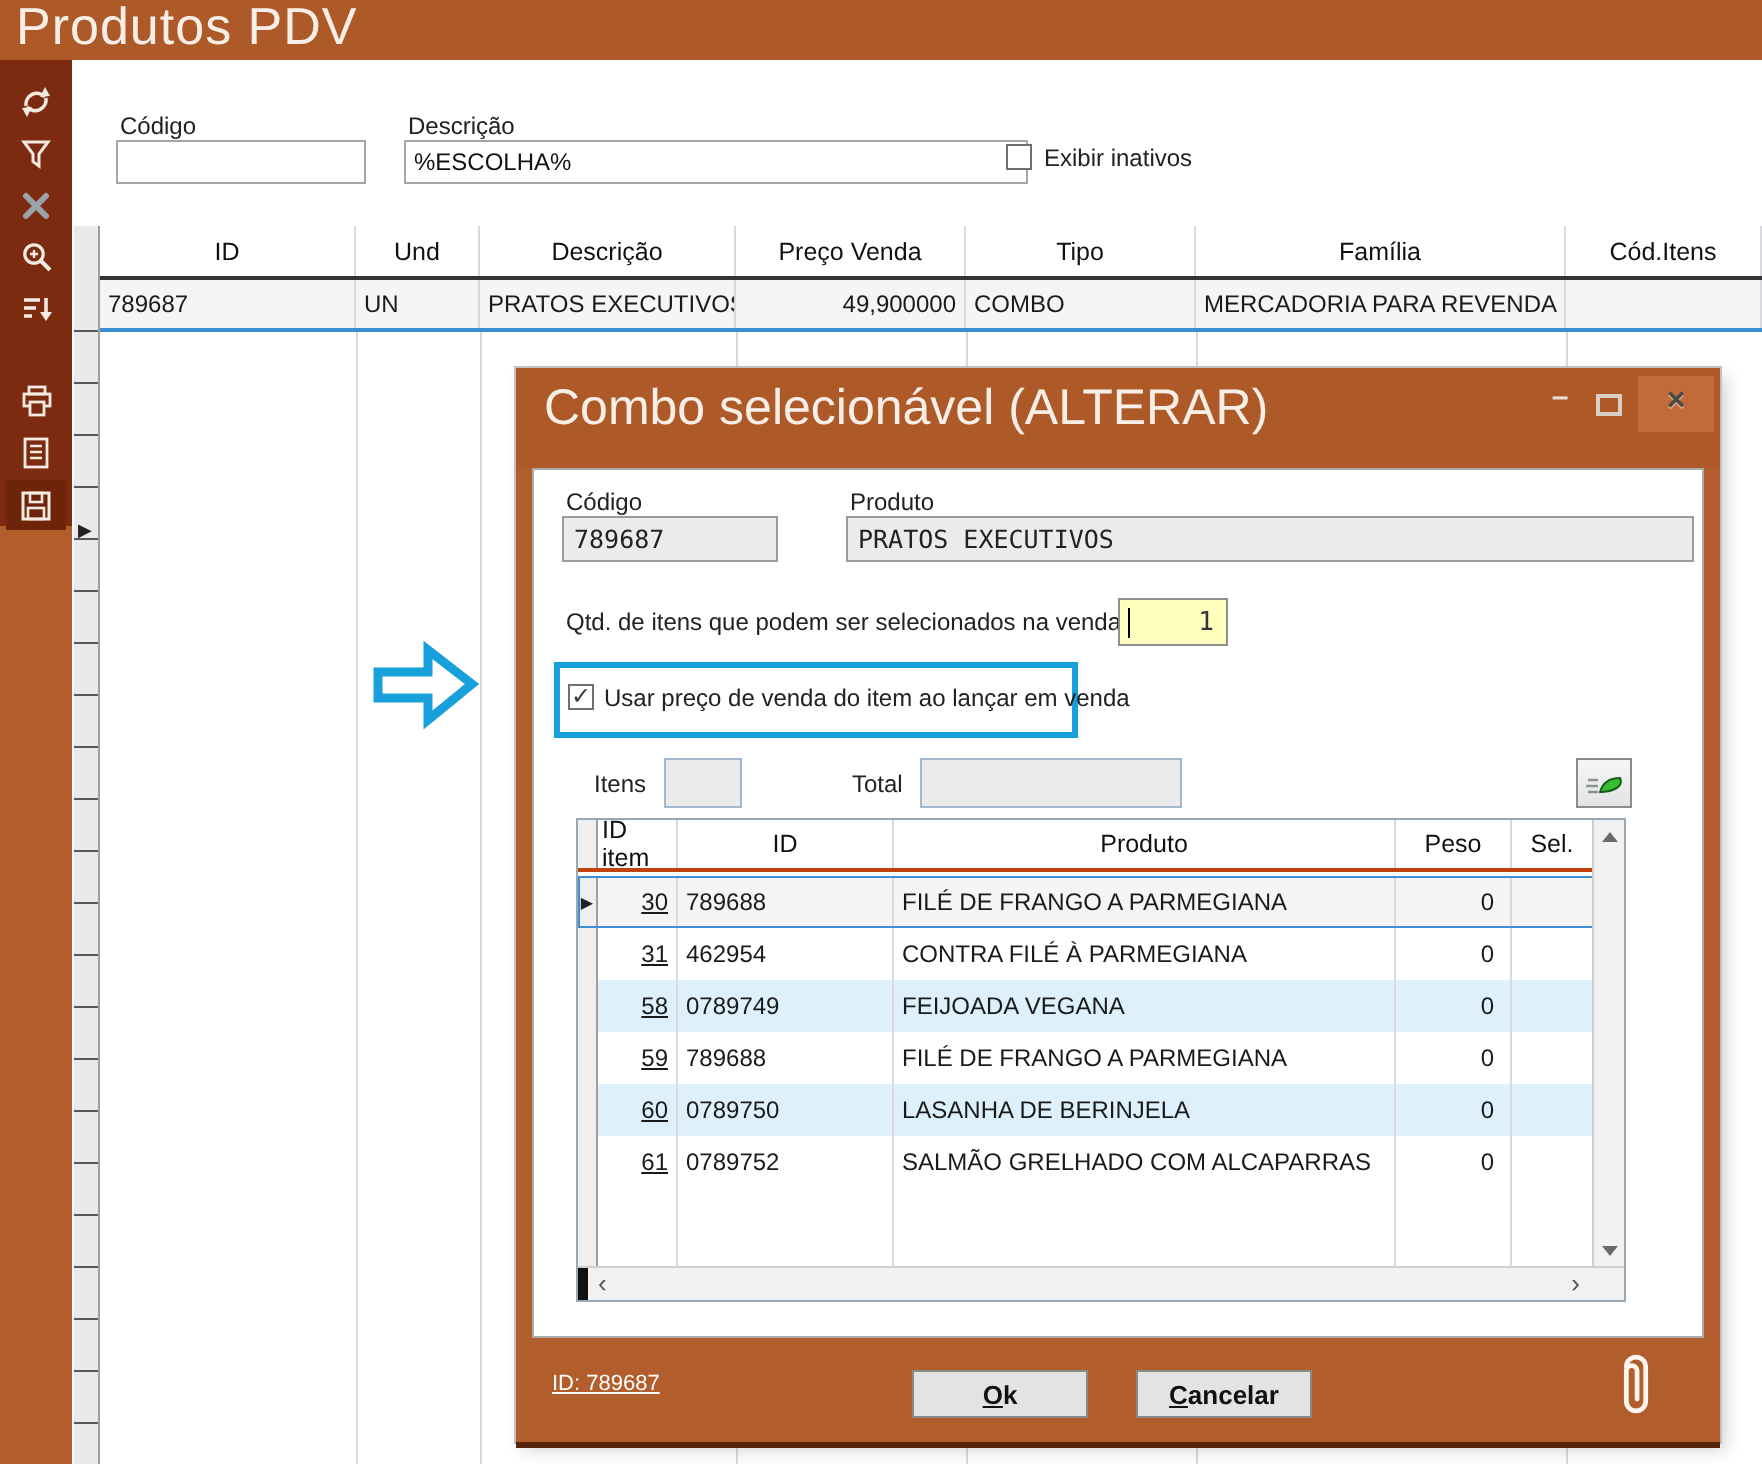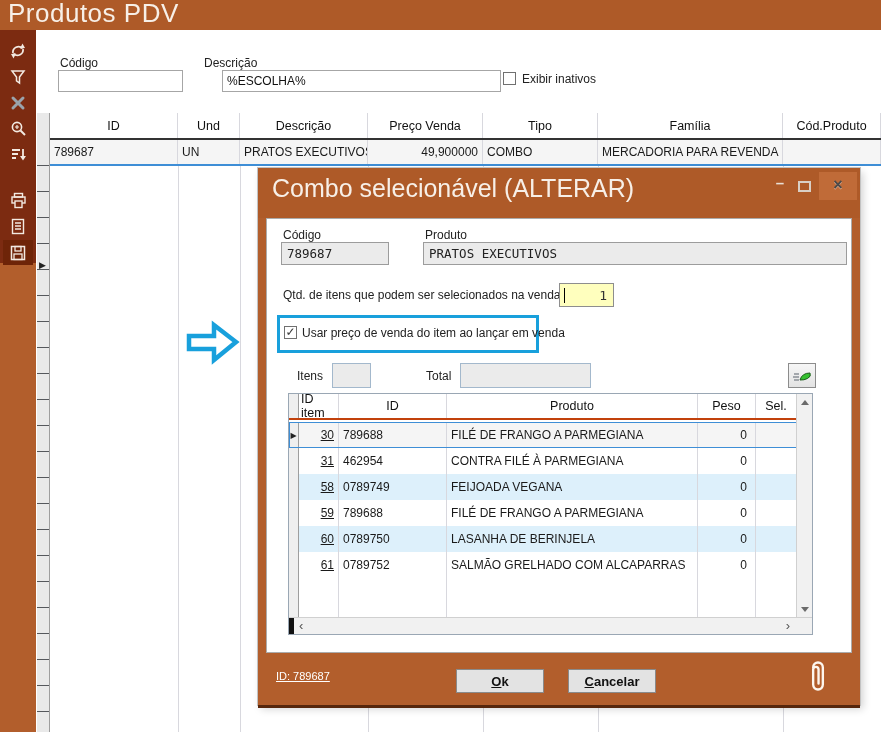--- a/index.html
+++ b/index.html
@@ -49,21 +49,21 @@
   .prow.sel { background:#F5F5F5; border-bottom:2px solid var(--selection-blue,#3E8ED6); }
   .pc { display:flex; align-items:center; border-right:1px solid var(--grid-line,#D8D8DE);
         height:100%; padding:0 4px; white-space:nowrap; overflow:hidden; }
   .pc.num { justify-content:flex-end; }
   .prow-marker { position:absolute; left:2px; top:147px; font-size:9px; color:#222; z-index:2; }
 
   
   .anno-arrow { position:absolute; left:186px; top:319px; z-index:12; }
 
   
-  .dialog { position:absolute; left:258px; top:168px; width:602px; height:537px;
+  .dialog { position:absolute; left:258px; top:184px; width:602px; height:537px;
             background:var(--frame-bg,#B25E2C); z-index:10;
             box-shadow:0 3px 0 #56260C, 0 0 0 1px #C2C2C2, 3px 4px 8px rgba(0,0,0,.18);padding-left:47px; }
   .dlg-titlebar { position:absolute; left:0; top:0; width:100%; height:50px; background:var(--header-bg,#AE5A28); }
   .dlg-title { position:absolute; left:14px; top:6px; font-size:25px; font-weight:300; color:#F7EFE7; }
   .win-min { position:absolute; left:514px; top:6px; width:16px; height:22px; color:#E9DFD5; font-size:15px; font-weight:700; text-align:center; }
   .win-max { position:absolute; left:540px; top:13px; width:13px; height:11px; border:2px solid #D9CFC5; background:transparent; }
   .win-close { position:absolute; left:561px; top:4px; width:38px; height:28px; background:#C06B38;
                color:#4A4A4A; font-size:16px; font-weight:700; text-align:center; line-height:26px;
                text-shadow:0 1px 0 rgba(255,255,255,.4); }
 
@@ -187,42 +187,42 @@
           <rect x="4" y="9" width="8" height="5.5" fill="none" stroke="#F3EAE2" stroke-width="1.3"></rect>
         </svg>
       </div>
     </div>
   </div>
 
   <div class="form-area">
     <span class="lbl" style="left:24px; top:26px">Código</span>
     <input class="tb" style="left: 22px; top: 40px; width: 125px;" value="">
     <span class="lbl" style="left:168px; top:26px">Descrição</span>
-    <input class="tb" style="left: 166px; top: 40px; width: 279px; margin-left: 20px;" value="%ESCOLHA%">
+    <input class="tb" style="left: 166px; top: 40px; width: 312px;" value="%ESCOLHA%">
     <span class="cb-box" style="left:467px; top:42px"></span>
     <span class="lbl" style="left:486px; top:42px">Exibir inativos</span>
   </div>
 
   <div class="pgrid">
     <div class="vline" style="left:141px"></div>
     <div class="vline" style="left:203px"></div>
     <div class="vline" style="left:331px"></div>
     <div class="vline" style="left:446px"></div>
     <div class="vline" style="left:561px"></div>
     <div class="vline" style="left:746px"></div>
     <div class="pgutter"></div>
     <div class="pgutter-hd"></div>
     <div class="phead">
       <span class="phc pc0">ID</span>
       <span class="phc pc1">Und</span>
       <span class="phc pc2">Descrição</span>
       <span class="phc pc3">Preço Venda</span>
       <span class="phc pc4">Tipo</span>
       <span class="phc pc5">Família</span>
-      <span class="phc pc6">Cód.Produto</span>
+      <span class="phc pc6">Cód.Itens</span>
     </div>
     <div class="prows">
         <div class="prow sel">
           <span class="pc pc0">789687</span>
           <span class="pc pc1">UN</span>
           <span class="pc pc2">PRATOS EXECUTIVOS</span>
           <span class="pc pc3 num">49,900000</span>
           <span class="pc pc4">COMBO</span>
           <span class="pc pc5">MERCADORIA PARA REVENDA</span>
           <span class="pc pc6"></span>

